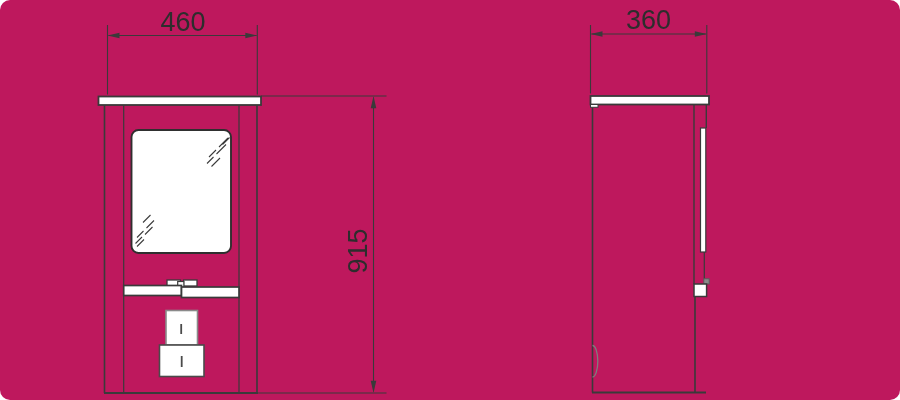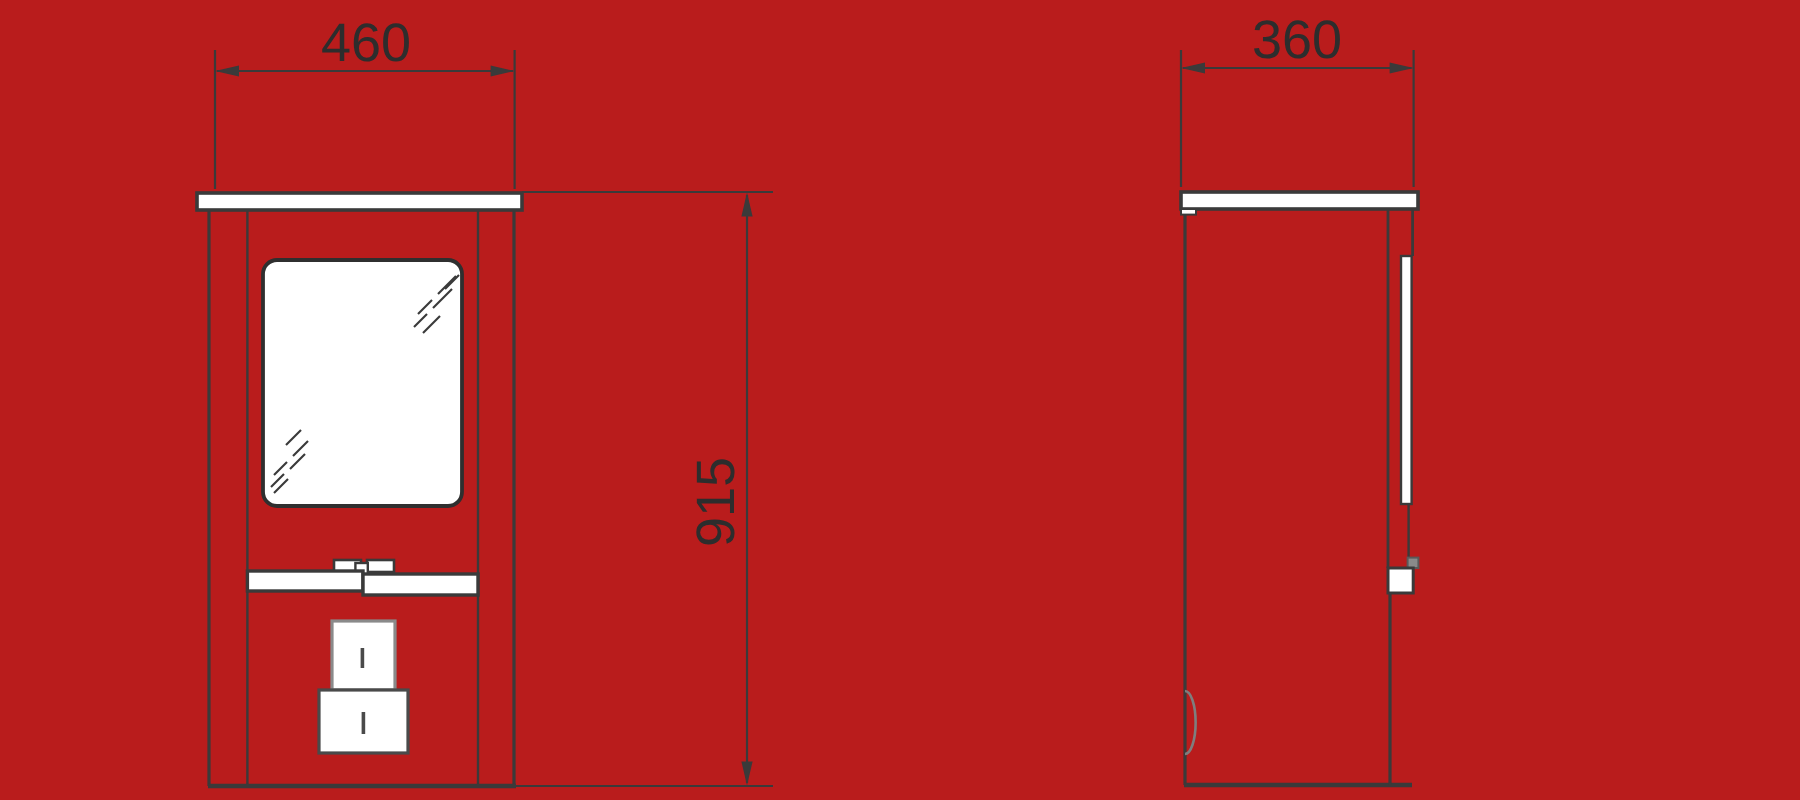--- a/index.html
+++ b/index.html
@@ -4,23 +4,24 @@
 <style>
   html, body {
     margin: 0;
     padding: 0;
     background: #ffffff;
   }
   .canvas {
     position: relative;
     width: 900px;
     height: 400px;
-    background: #b91c1c;
+    background: #be185d;
     overflow: hidden;
     font-family: "Liberation Sans", sans-serif;
+    border-radius: 10px;
   }
   svg { display: block; }
   .dim-text {
     font-family: "Liberation Sans", sans-serif;
     font-size: 27px;
     fill: #2d2d2d;
   }
 </style>
 </head>
 <body>

